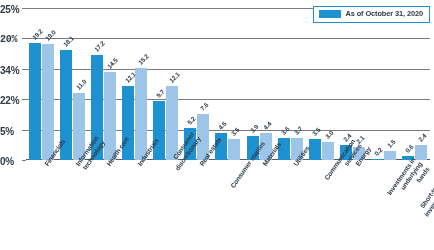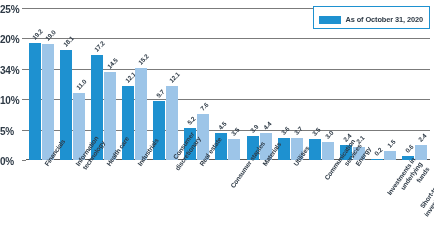--- a/index.html
+++ b/index.html
@@ -112,21 +112,21 @@
   }
   .cat .l2 { display: block; }
 
   
   .legend {
     position: absolute;
     right: 4px;
     top: 6px;
     border: 1.3px solid #1e91d0;
     background: #ffffff;
-    padding: 7px 6px 3px 5px;
+    padding: 1px 6px 3px 5px;
   }
   .legend-row {
     display: flex;
     align-items: center;
     height: 11px;
   }
   .legend-swatch {
     width: 22px;
     height: 8px;
     margin-right: 5px;
@@ -260,25 +260,25 @@
           </div>
         </div>
       </div>
   </div>
 
   <div id="ylabels">
       <div class="ytick-label" style="position: absolute; left: 0px; right: auto; width: 24px; top: 160px;">0%</div>
       <div style="position: absolute; left: 22px; top: 160px; width: 4px; height: 1px; background: rgb(123, 123, 123);"></div>
       <div class="ytick-label" style="position: absolute; left: 0px; right: auto; width: 24px; top: 129.6px;">5%</div>
       <div style="position: absolute; left: 22px; top: 129.6px; width: 4px; height: 1px; background: rgb(123, 123, 123);"></div>
-      <div class="ytick-label" style="position: absolute; left: 0px; right: auto; width: 24px; top: 99.2px;">10%</div>
+      <div class="ytick-label" style="position: absolute; left: 0px; right: auto; width: 24px; top: 99.2px;">22%</div>
       <div style="position: absolute; left: 22px; top: 99.2px; width: 4px; height: 1px; background: rgb(123, 123, 123);"></div>
       <div class="ytick-label" style="position: absolute; left: 0px; right: auto; width: 24px; top: 68.8px;">34%</div>
       <div style="position: absolute; left: 22px; top: 68.8px; width: 4px; height: 1px; background: rgb(123, 123, 123);"></div>
-      <div class="ytick-label" style="position: absolute; left: 0px; right: auto; width: 24px; top: 38.4px;">20%</div>
+      <div class="ytick-label" style="position: absolute; left: 0px; right: auto; width: 24px; top: 38.4px; font-family: Liberation Mono, monospace;">20%</div>
       <div style="position: absolute; left: 22px; top: 38.4px; width: 4px; height: 1px; background: rgb(123, 123, 123);"></div>
       <div class="ytick-label" style="position: absolute; left: 0px; right: auto; width: 24px; top: 8px;">25%</div>
       <div style="position: absolute; left: 22px; top: 8px; width: 4px; height: 1px; background: rgb(123, 123, 123);"></div>
     </div>
 
   <div class="cat-labels" id="catlabels">
       <div class="cat" style="left: 17px; top: 0px;">Financials</div>
       <div class="cat" style="left: 48.0769px; top: 0px;"><span class="l2">Information</span><span class="l2">technology</span></div>
       <div class="cat" style="left: 79.1538px; top: 0px;">Health care</div>
       <div class="cat" style="left: 110.231px; top: 0px;">Industrials</div>

